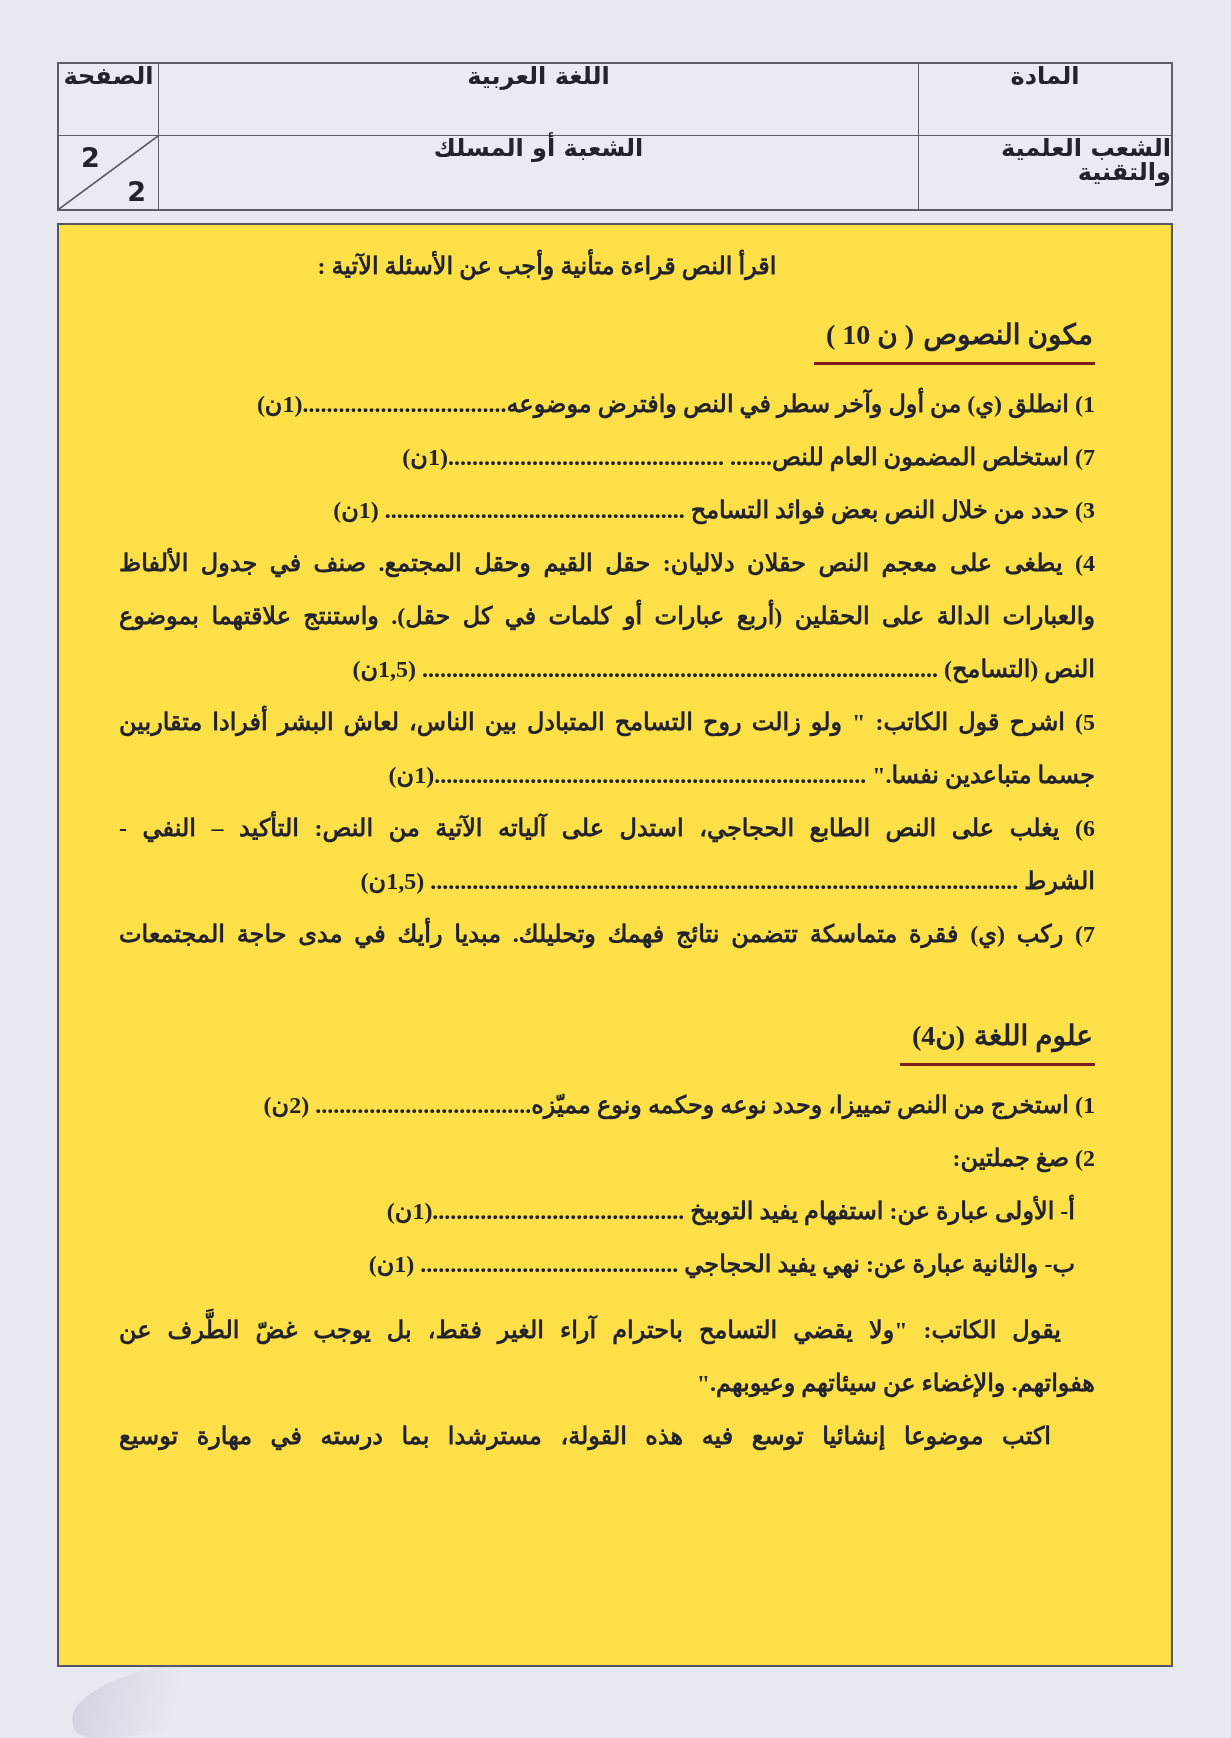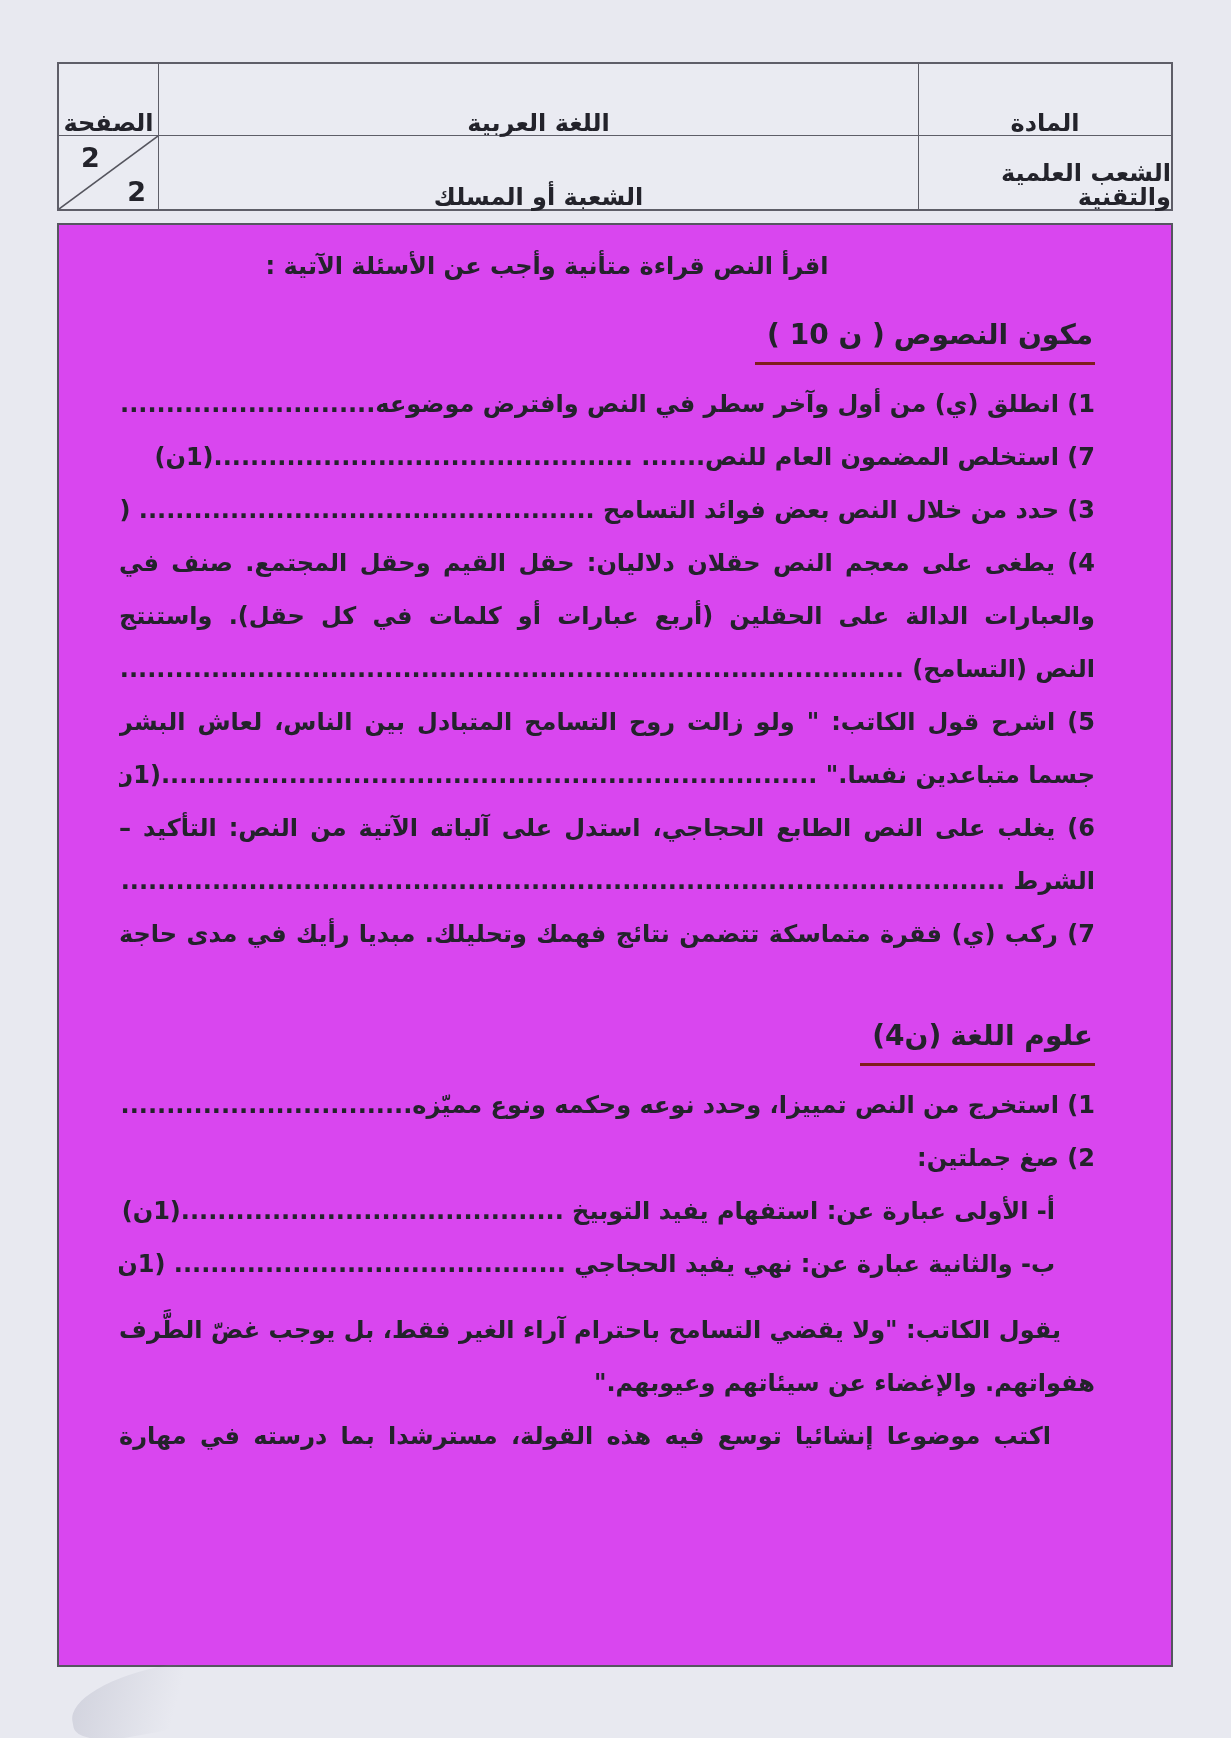--- a/index.html
+++ b/index.html
@@ -9,56 +9,56 @@
     font-family:"DejaVu Sans", sans-serif;
     color:#23232b;font-weight:bold;direction:rtl;overflow:hidden;
   }
   
   .hdr{
     position:absolute;left:57px;top:62px;width:1116px;height:149px;
     display:grid;grid-template-columns:253px 1fr 99px;grid-template-rows:72px 1fr;
     border:2px solid #5e5e68;background:#eaebf2;box-sizing:border-box;
   }
   .hcell{
-    display:flex;align-items:flex-end;justify-content:center;
+    display:flex;align-items:flex-start;justify-content:center;
     font-size:24px;line-height:1;box-sizing:border-box;
     border-left:1px solid #5e5e68;border-bottom:1px solid #5e5e68;
   }
   .hcell.last-col{border-left:none;}
   .hcell.last-row{border-bottom:none;}
   .diag{position:relative;}
   .diag svg{position:absolute;inset:0;width:100%;height:100%;}
   .pg-top{position:absolute;top:8px;left:22px;font-size:27px;}
   .pg-bottom{position:absolute;bottom:4px;right:12px;font-size:27px;}
   
   .mainbox{
     position:absolute;left:57px;top:223px;width:1116px;height:1444px;
     border:2px solid #565660;box-sizing:border-box;
-    padding:8px 76px 0 60px;background:#d946ef;
+    padding:8px 76px 0 60px;background:#fde047;font-family:Liberation Serif, serif;
   }
   .intro{
     font-size:24px;line-height:42px;text-align:center;
     margin:12px 120px 0 0;white-space:nowrap;
   }
   .sec-title{font-size:28px;line-height:40px;margin:28px 0 0 0;}
   .sec-title .uwrap{
     display:inline-block;border-bottom:3px solid #7f1d1d;
     padding:0 2px 7px 12px;
   }
   .sec-title .marks{margin-right:9px;}
   .lines{margin-top:13px;}
   .ln{
     font-size:24px;line-height:53px;max-height:53px;
     white-space:nowrap;overflow:hidden;
   }
   .fill{
     white-space:normal;text-align:justify;text-align-last:justify;
     overflow:hidden;
   }
-  .ind-a{margin-right:40px;}
+  .ind-a{margin-right:20px;}
   .pind1{text-indent:34px;}
   .pind2{text-indent:44px;}
   .sp2{margin-top:55px;}
   .sp3{margin-top:66px;}
   
   .fold{
     position:absolute;left:70px;bottom:6px;width:170px;height:64px;
     background:linear-gradient(115deg, rgba(168,170,188,.38), rgba(233,234,241,0) 62%);
     border-radius:60% 20% 50% 30%;transform:rotate(-10deg);
   }

